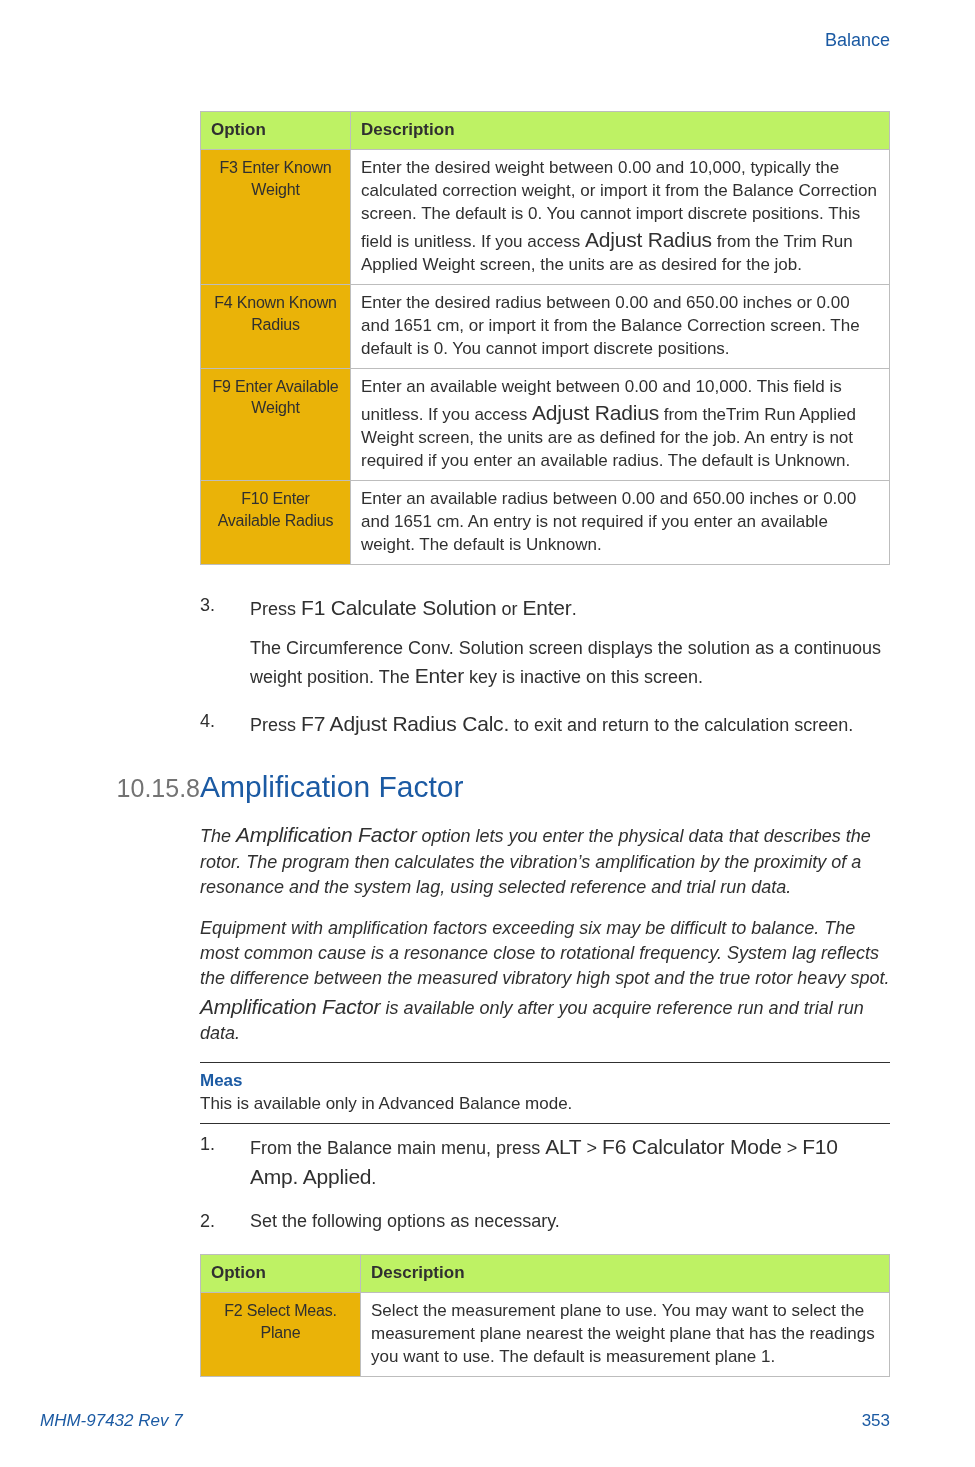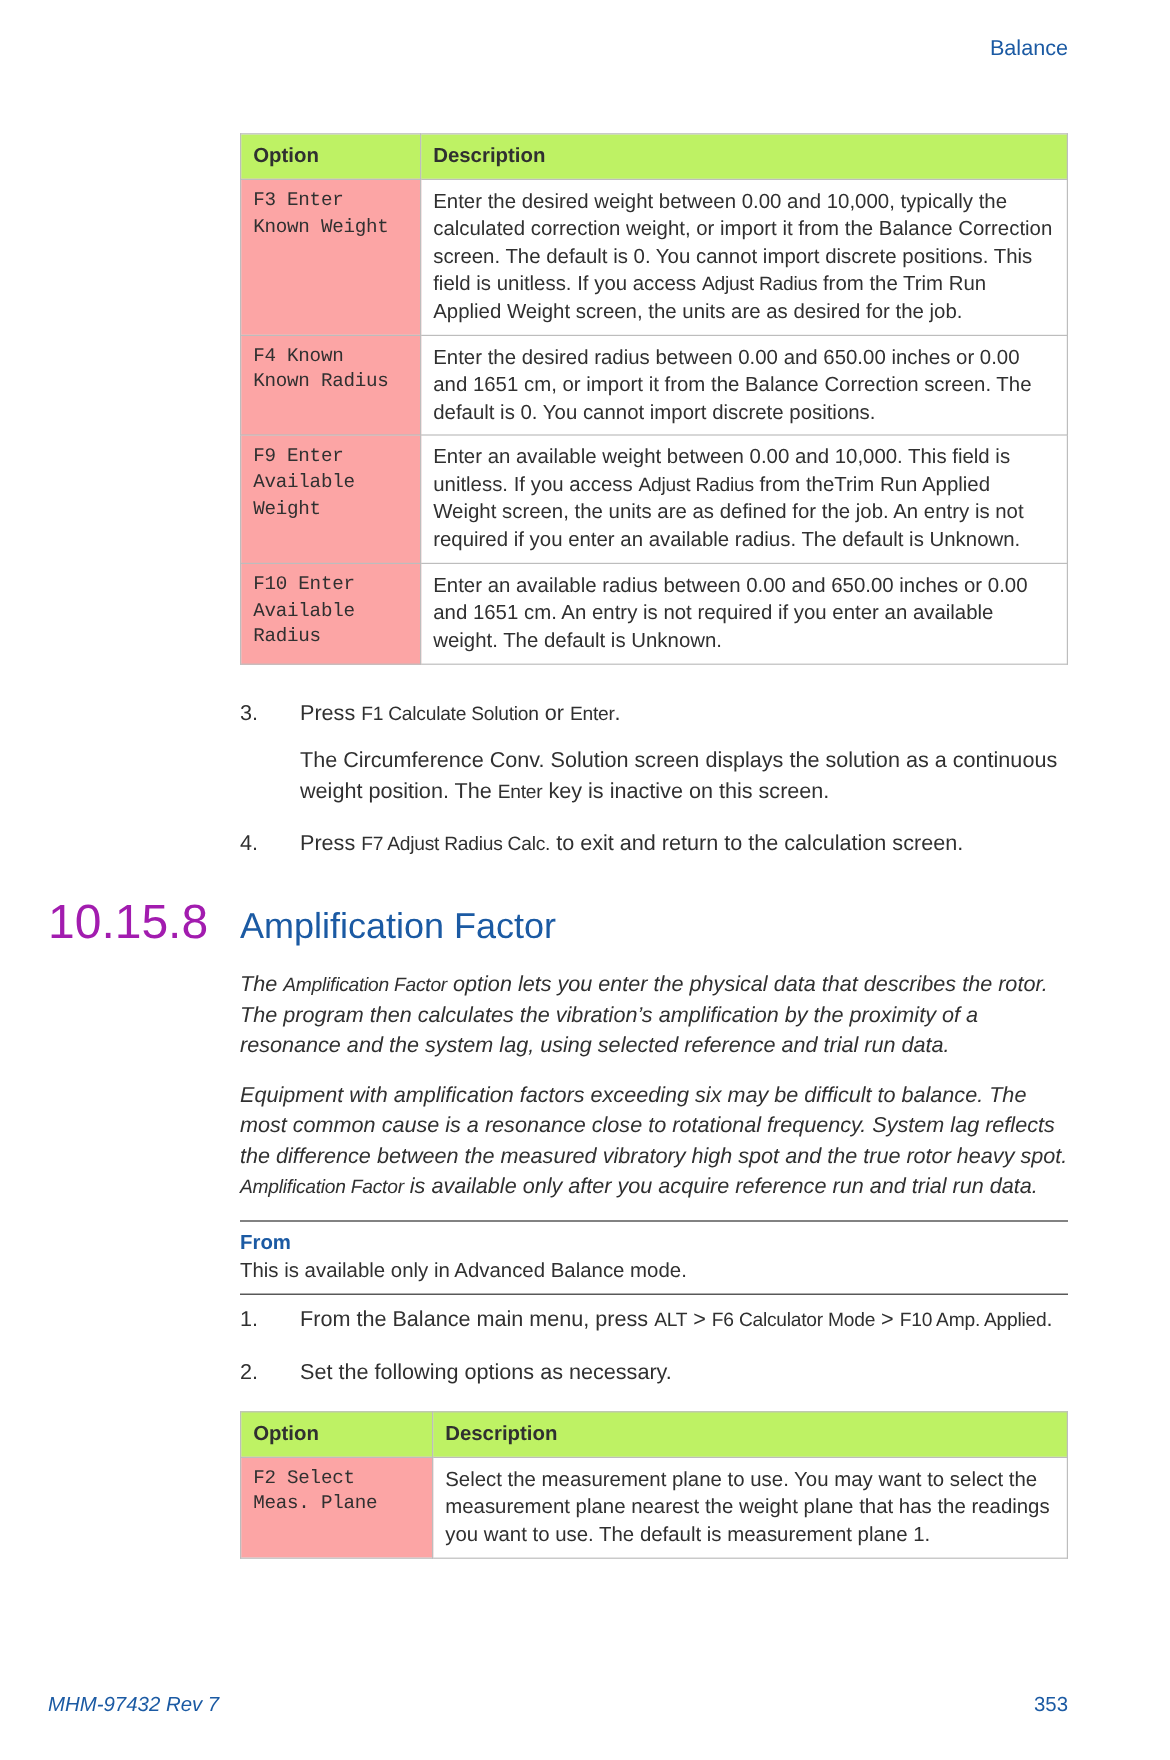--- a/index.html
+++ b/index.html
@@ -36,26 +36,27 @@
     padding: 7px 10px;
     vertical-align: top;
     text-align: left;
   }
   table.opts th {
     background: #bef264;
     font-weight: 700;
     color: #303030;
   }
   table.opts td.optcell {
-    background: #fca5a5;
+    background: #eab308;
     width: 150px;
-    font-family: Liberation Mono, monospace;
+    font-family: Liberation Sans, sans-serif;
     font-size: 16px;
-  }
-  .cond { font-stretch: condensed; letter-spacing: -0.2px; font-size: 16px; }
+    text-align: center;
+  }
+  .cond { font-stretch: condensed; letter-spacing: -0.2px; font-size: 21px; }
   ol.steps {
     list-style: none;
     counter-reset: step;
     padding: 0;
     margin: 0 0 20px 0;
   }
   ol.steps > li {
     position: relative;
     padding-left: 50px;
     margin-bottom: 18px;
@@ -70,24 +71,25 @@
     top: 0;
   }
   ol.steps p { margin-top: 14px; }
   .section-row {
     display: flex;
     align-items: baseline;
     margin: 32px 0 16px 0;
     margin-left: -160px;
   }
   .section-num {
-    color: #a21caf;
-    font-size: 40px;
+    color: #737373;
+    font-size: 25px;
     width: 160px;
     flex: 0 0 160px;
+    text-align: right;
   }
   .section-title {
     color: #1b5aa3;
     font-size: 30px;
   }
   .body-p {
     font-size: 18px;
     line-height: 1.4;
     margin-bottom: 16px;
     font-style: italic;
@@ -175,21 +177,21 @@
     <div class="section-row">
       <div class="section-num">10.15.8</div>
       <div class="section-title">Amplification Factor</div>
     </div>
 
     <p class="body-p"><span>The </span><span class="cond">Amplification Factor</span><span> option lets you enter the physical data that describes the rotor. The program then calculates the vibration’s amplification by the proximity of a resonance and the system lag, using selected reference and trial run data.</span></p>
 
     <p class="body-p"><span>Equipment with amplification factors exceeding six may be difficult to balance. The most common cause is a resonance close to rotational frequency. System lag reflects the difference between the measured vibratory high spot and the true rotor heavy spot. </span><span class="cond">Amplification Factor</span><span> is available only after you acquire reference run and trial run data.</span></p>
 
     <hr class="noteline">
-    <div class="note-label">From</div>
+    <div class="note-label">Meas</div>
     <div class="note-body">This is available only in Advanced Balance mode.</div>
     <hr class="noteline">
 
 
     <ol class="steps">
       <li>
         <span>From the Balance main menu, press </span><span class="cond">ALT</span><span> &gt; </span><span class="cond">F6 Calculator Mode</span><span> &gt; </span><span class="cond">F10 Amp. Applied</span><span>.</span>
       </li>
       <li>Set the following options as necessary.</li>
     </ol>

